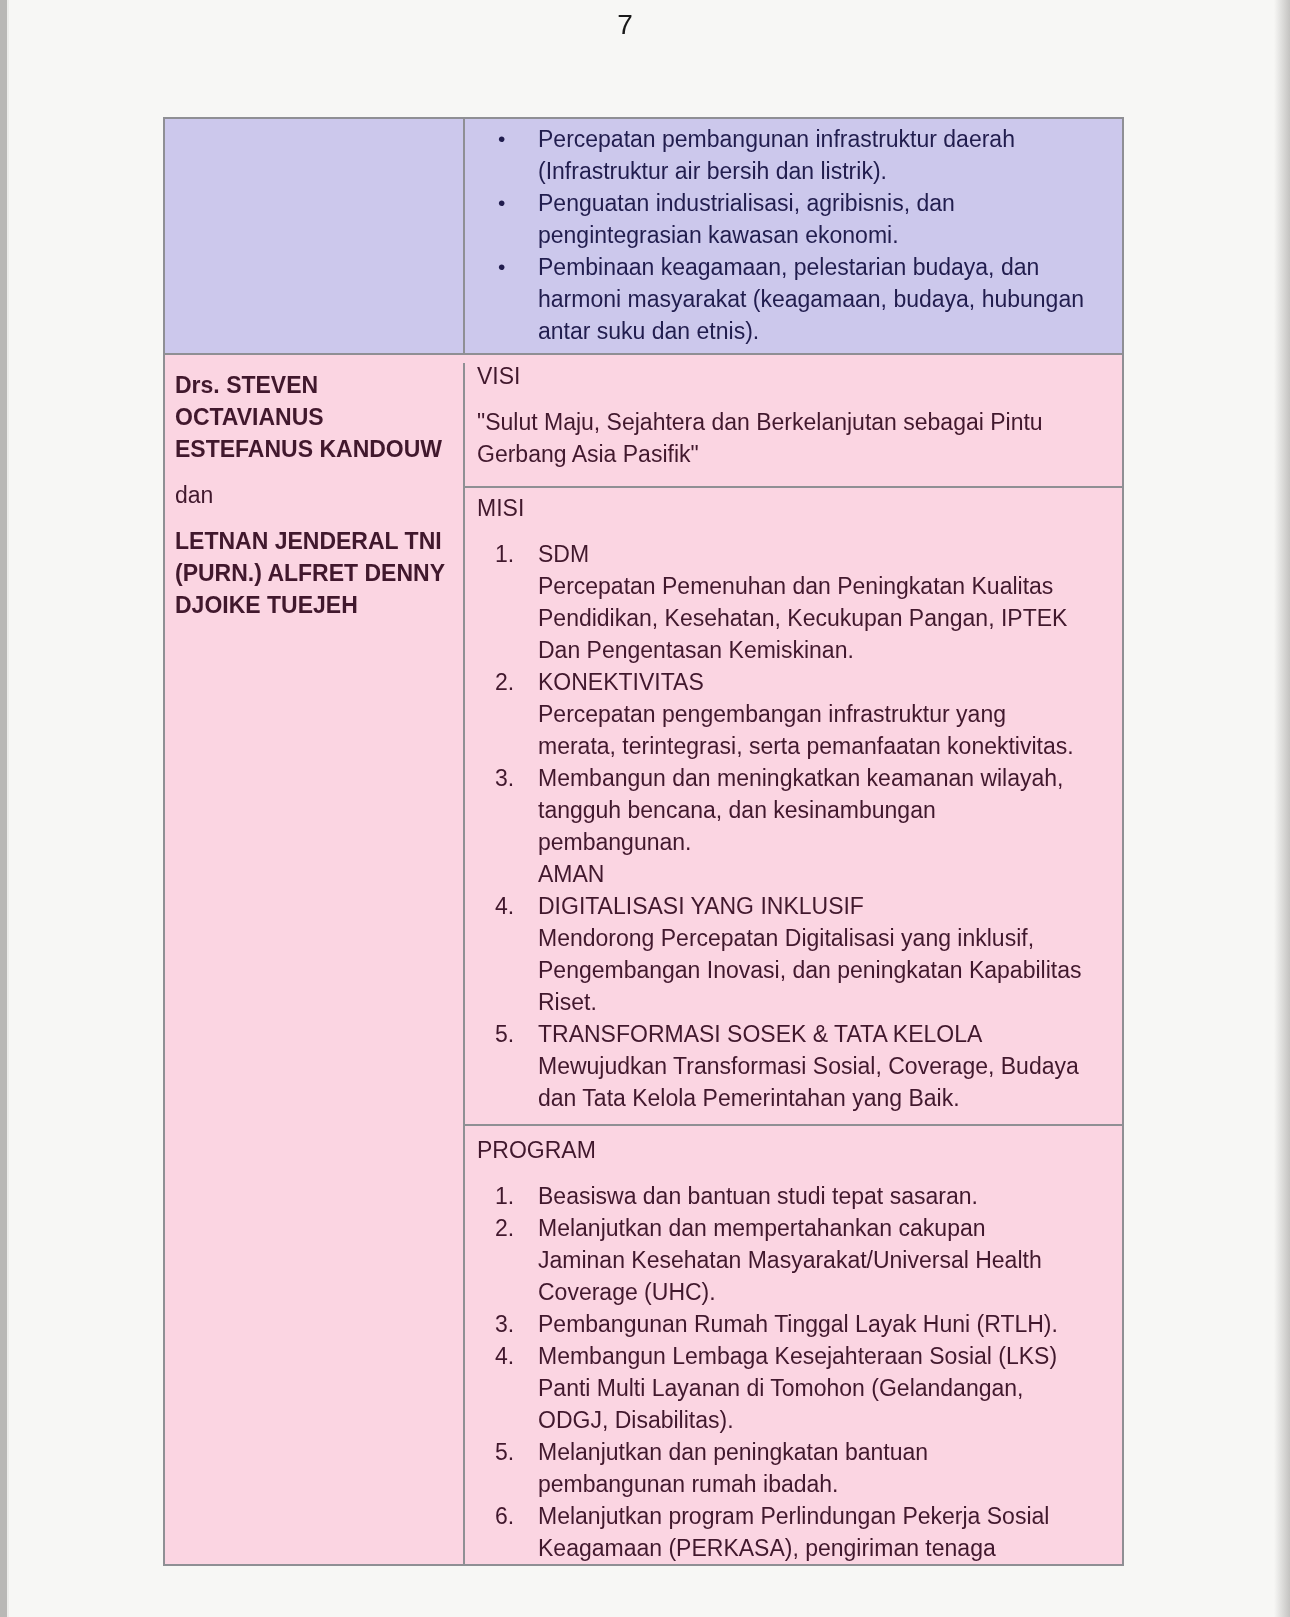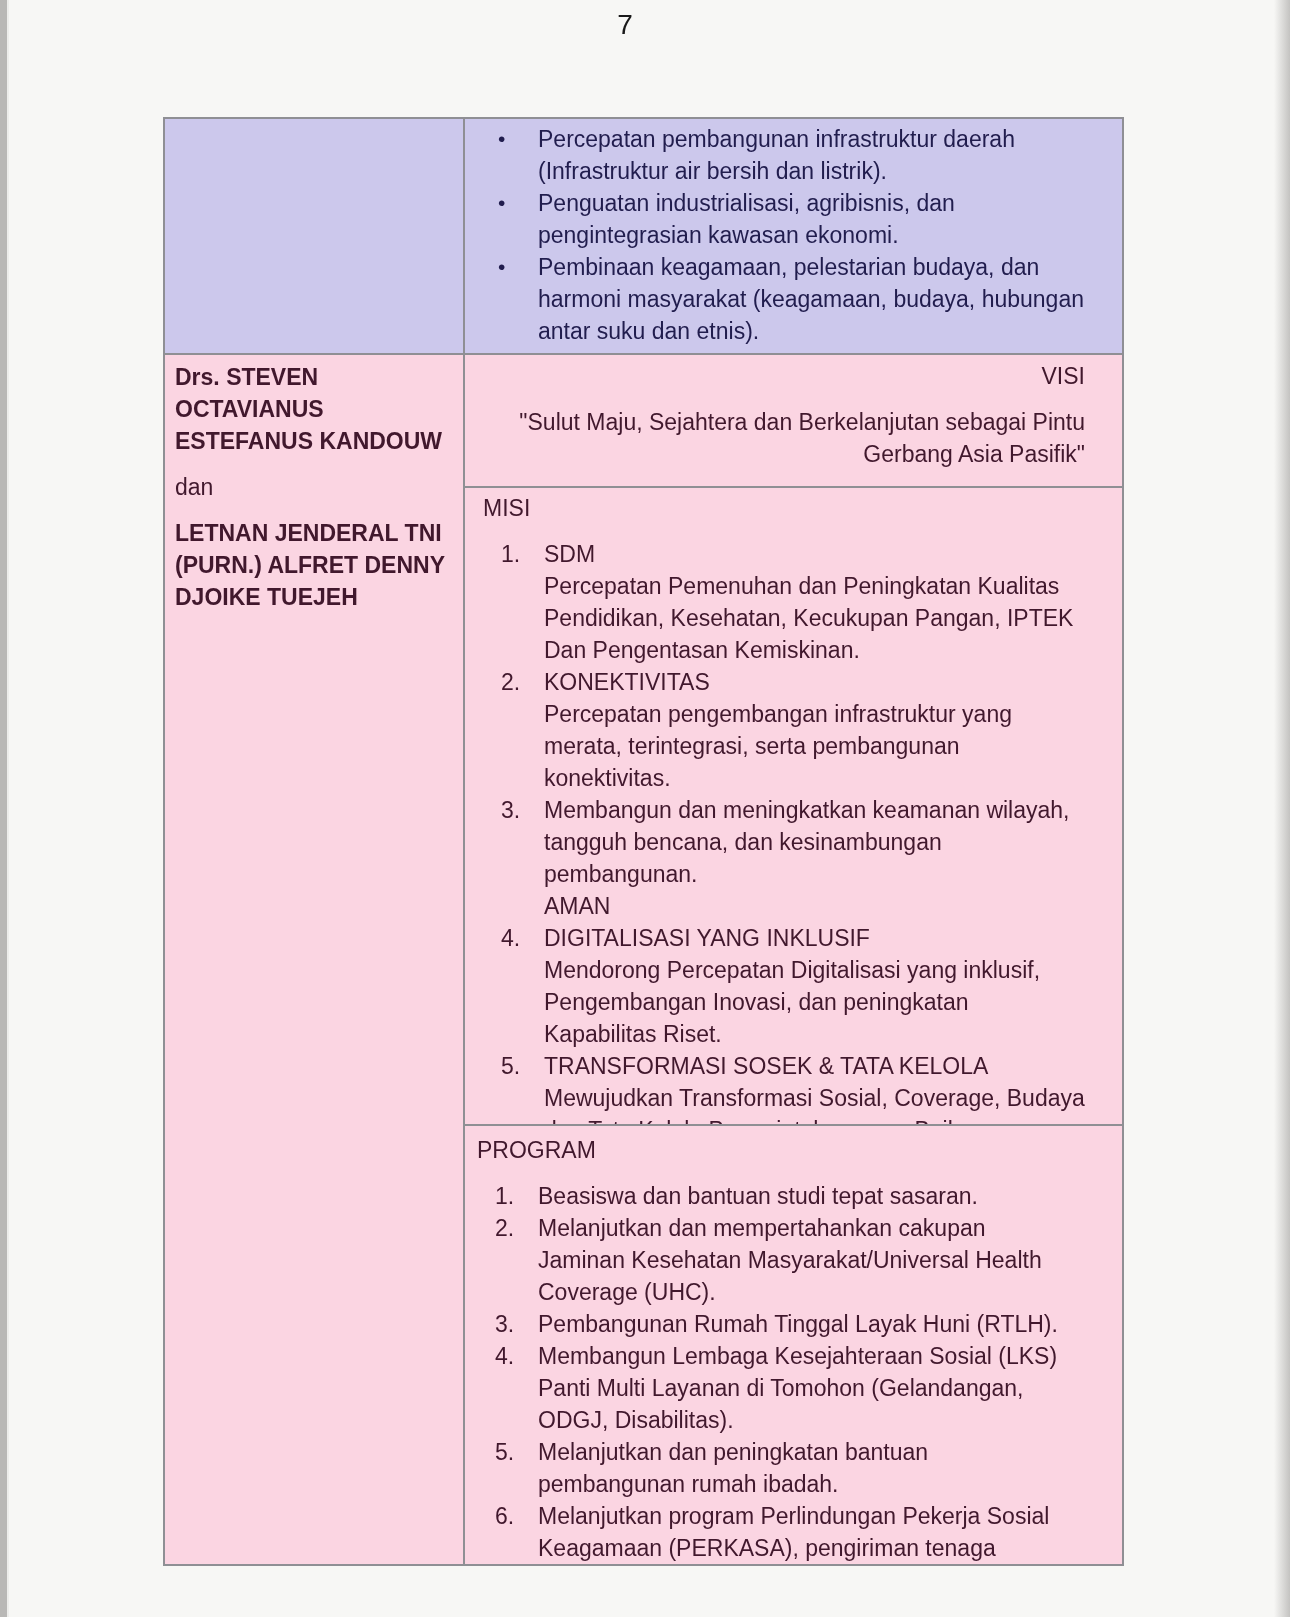--- a/index.html
+++ b/index.html
@@ -39,23 +39,23 @@
     grid-template-rows:236px 133px 638px 1fr;
     background:var(--pink-bg);
     overflow:hidden;
     font-size:23px;line-height:32px;
   }
   .cell{overflow:hidden;}
   .c-purple{background:var(--purple-bg);color:var(--purple-text);}
   .c-pink{background:var(--pink-bg);color:var(--pink-text);}
   .c-empty{grid-column:1;grid-row:1;border-right:2px solid var(--border);border-bottom:2px solid var(--border);}
   .c-bullets{grid-column:2;grid-row:1;border-bottom:2px solid var(--border);padding:4px 36px 2px 8px;}
-  .c-names{grid-column:1;grid-row:2/5;border-right:2px solid var(--border);padding:6px 8px 8px 10px;}
-  .c-visi{grid-column:2;grid-row:2;border-bottom:2px solid var(--border);padding:5px 37px 4px 12px;text-align:right;}
-  .c-misi{grid-column:2;grid-row:3;border-bottom:2px solid var(--border);padding:4px 37px 2px 18px;}
+  .c-names{grid-column:1;grid-row:2/5;border-right:2px solid var(--border);padding:6px 8px 8px 10px;margin-top:8px;}
+  .c-visi{grid-column:2;grid-row:2;border-bottom:2px solid var(--border);padding:5px 37px 4px 12px;}
+  .c-misi{grid-column:2;grid-row:3;border-bottom:2px solid var(--border);padding:4px 37px 2px 12px;}
   .c-program{grid-column:2;grid-row:4;padding:8px 47px 2px 12px;}
   .heading{margin:0;}
   .para{margin:14px 0 0 0;}
   .name{margin:0 0 14px 0;font-weight:bold;}
   .name.regular{font-weight:normal;}
   .name:last-child{margin-bottom:0;}
   ul.bullet-list,ol.num-list{list-style:none;margin:0;padding:0;}
   ol.num-list{margin-top:14px;}
   ul.bullet-list li{display:grid;grid-template-columns:40px 1fr;margin-left:25px;}
   ol.num-list li{display:grid;grid-template-columns:43px 1fr;margin-left:18px;}
@@ -110,21 +110,21 @@
           <span class="marker">1.</span>
           <div class="li-body">
             <div>SDM</div>
             <div>Percepatan Pemenuhan dan Peningkatan Kualitas Pendidikan, Kesehatan, Kecukupan Pangan, IPTEK Dan Pengentasan Kemiskinan.</div>
           </div>
         </li>
         <li>
           <span class="marker">2.</span>
           <div class="li-body">
             <div>KONEKTIVITAS</div>
-            <div>Percepatan pengembangan infrastruktur yang merata, terintegrasi, serta pembangunan konektivitas.</div>
+            <div>Percepatan pengembangan infrastruktur yang merata, terintegrasi, serta pemanfaatan konektivitas.</div>
           </div>
         </li>
         <li>
           <span class="marker">3.</span>
           <div class="li-body">
             <div>Membangun dan meningkatkan keamanan wilayah, tangguh bencana, dan kesinambungan pembangunan.</div>
             <div>AMAN</div>
           </div>
         </li>
         <li>

